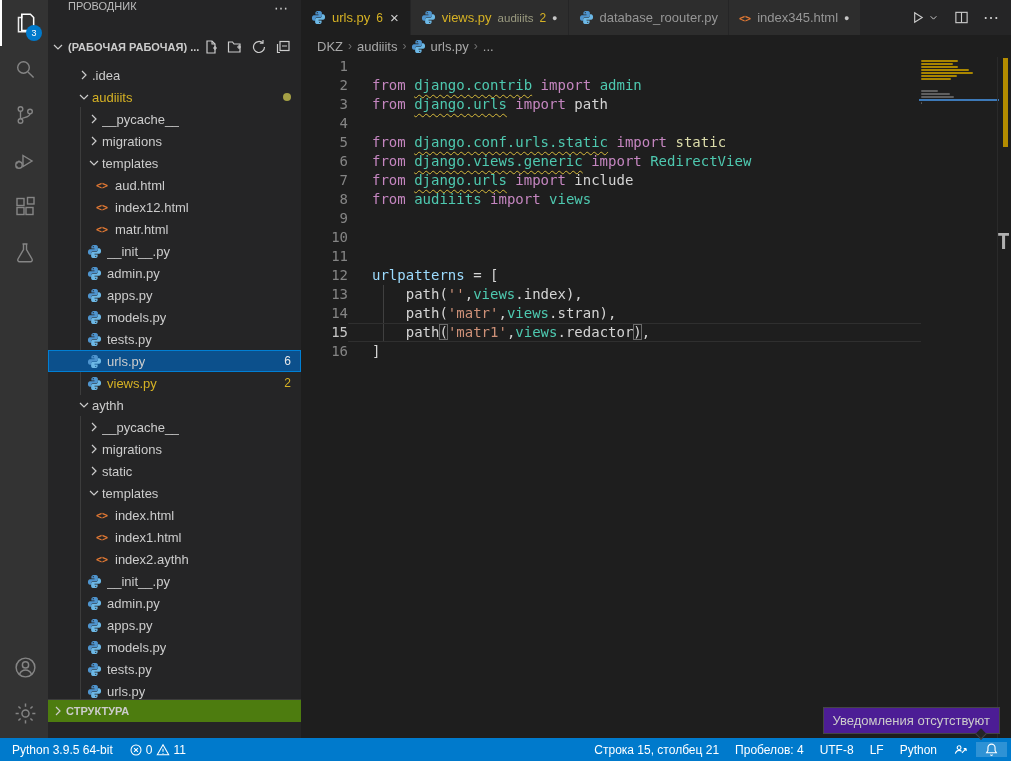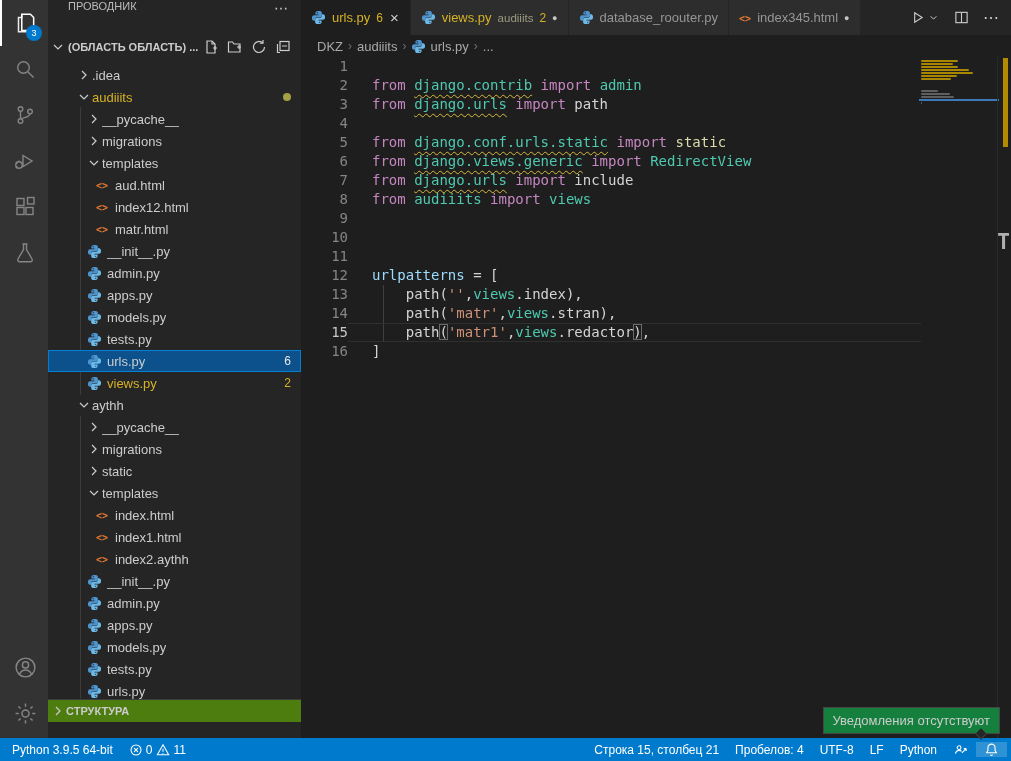--- a/index.html
+++ b/index.html
@@ -93,21 +93,21 @@
   
   .statusbar { position:absolute; left:0; right:0; bottom:0; height:23px; background:#007acc; color:#ffffff;
     display:flex; align-items:center; font-size:12px; z-index:6; }
   .sb-item { display:flex; align-items:center; gap:4px; padding:0 8px; height:100%; cursor:pointer; white-space:nowrap; }
   .sb-left { display:flex; align-items:center; padding-left:4px; }
   .sb-right { margin-left:auto; display:flex; align-items:center; padding-right:4px; }
   .sb-item.hovered { background:rgba(255,255,255,0.18); }
   .prob { display:flex; align-items:center; gap:3px; }
 
   
-  .tooltip { position:absolute; right:11px; bottom:27px; background:#15803d; border:1px solid #454545;
+  .tooltip { position:absolute; right:11px; bottom:27px; background:#4c1d95; border:1px solid #454545;
     color:#cccccc; font-size:13px; padding:5px 9px; z-index:9; }
   .tooltip .arrow { position:absolute; bottom:-5px; right:14px; width:8px; height:8px; background:#252526;
     border-right:1px solid #454545; border-bottom:1px solid #454545; transform:rotate(45deg); }
 </style>
 </head>
 <body>
 
 <div class="activitybar" id="activitybar">
     <div class="ab-item active">
       <svg width="26" height="26" viewBox="0 0 24 24" fill="none" stroke="currentColor" stroke-width="1.4">
@@ -172,21 +172,21 @@
     <span>ПРОВОДНИК</span>
     <span class="grow"></span>
     <span class="sb-more">⋯</span>
   </div>
   <div class="ws-header">
     <span class="wsicon" id="ws-chev">
         <svg width="16" height="16" viewBox="0 0 16 16" fill="none" stroke="currentColor" stroke-width="1.2">
           <path d="M4 6l4 4 4-4"></path>
         </svg>
       </span>
-    <span class="lbl">(ОБЛАСТЬ ОБЛАСТЬ) ...</span>
+    <span class="lbl">(РАБОЧАЯ РАБОЧАЯ) ...</span>
     <span class="grow"></span>
     <span class="ws-act" id="ws-actions">
         <span class="wsicon">
           <svg width="16" height="16" viewBox="0 0 16 16" fill="none" stroke="currentColor" stroke-width="1.2">
             <path d="M9 2H4v12h8V5z"></path>
             <path d="M9 2v3h3M10 9h4M12 7v4" stroke-width="1.1"></path>
           </svg>
         </span>
         <span class="wsicon">
           <svg width="16" height="16" viewBox="0 0 16 16" fill="none" stroke="currentColor" stroke-width="1.2">

